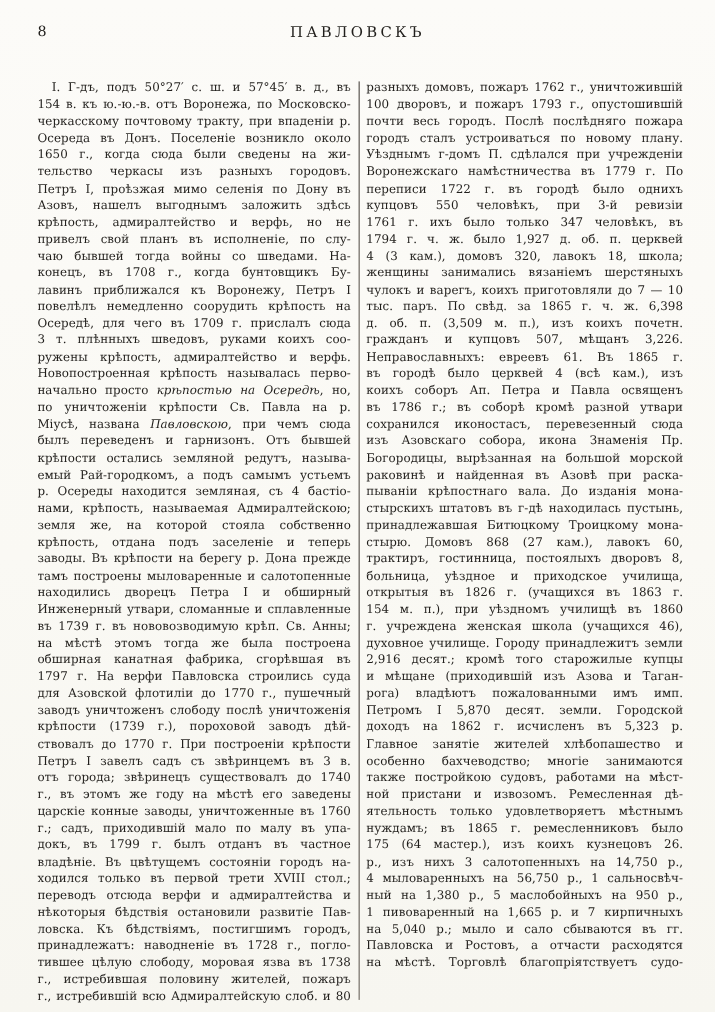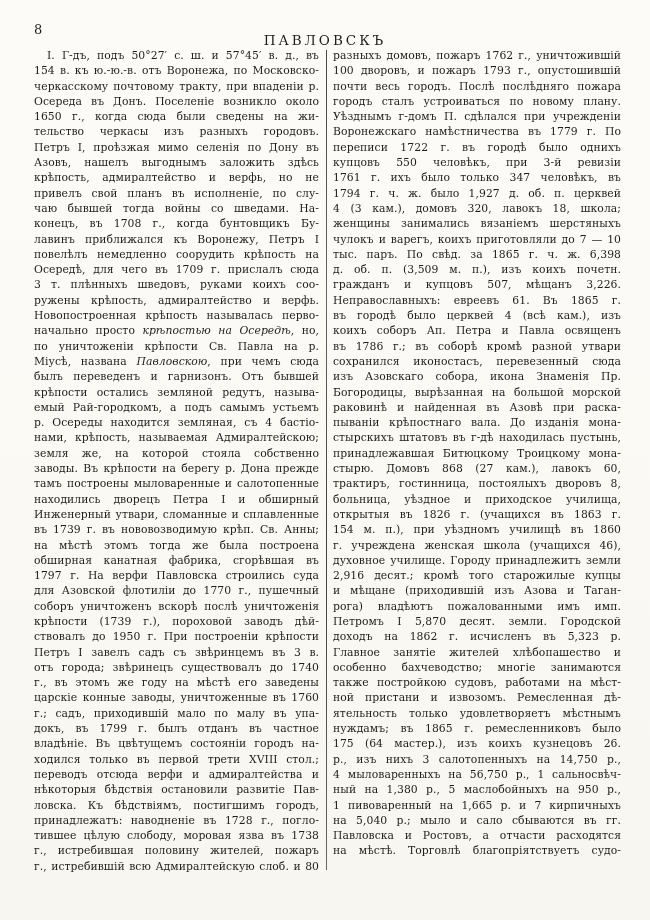--- a/index.html
+++ b/index.html
@@ -29,29 +29,29 @@
     position: absolute;
     left: 34px;
     top: 22px;
     font-size: 13px;
     line-height: 16px;
   }
   .running-title {
     position: absolute;
     left: 0;
     right: 0;
-    top: 32px;
+    top: 22px;
     text-align: center;
     font-size: 13.5px;
     line-height: 16px;
     letter-spacing: 3px;
   }
   .columns {
     display: flex;
-    margin-top: 8px;
+    margin-top: 32px;
     padding-left: 34px;
     padding-right: 19px;
     align-items: stretch;
   }
   .col {
     width: 285px;
     flex: 0 0 285px;
     font-size: 10.8px;
     line-height: 15.3px;
     letter-spacing: 0.05px;
@@ -110,32 +110,33 @@
         <div class="line">Новопостроенная крѣпость называлась перво-</div>
         <div class="line">начально просто <i>крѣпостью на Осередѣ</i>, но,</div>
         <div class="line">по уничтоженіи крѣпости Св. Павла на р.</div>
         <div class="line">Міусѣ, названа <i>Павловскою</i>, при чемъ сюда</div>
         <div class="line">былъ переведенъ и гарнизонъ. Отъ бывшей</div>
         <div class="line">крѣпости остались земляной редутъ, называ-</div>
         <div class="line">емый Рай-городкомъ, а подъ самымъ устьемъ</div>
         <div class="line">р. Осереды находится земляная, съ 4 бастіо-</div>
         <div class="line">нами, крѣпость, называемая Адмиралтейскою;</div>
         <div class="line">земля же, на которой стояла собственно</div>
+        <div class="line">крѣпость, отдана подъ заселеніе и теперь</div>
         <div class="line">заводы. Въ крѣпости на берегу р. Дона прежде</div>
         <div class="line">тамъ построены мыловаренные и салотопенные</div>
         <div class="line">находились дворецъ Петра I и обширный</div>
         <div class="line">Инженерный утвари, сломанные и сплавленные</div>
         <div class="line">въ 1739 г. въ нововозводимую крѣп. Св. Анны;</div>
         <div class="line">на мѣстѣ этомъ тогда же была построена</div>
         <div class="line">обширная канатная фабрика, сгорѣвшая въ</div>
         <div class="line">1797 г. На верфи Павловска строились суда</div>
         <div class="line">для Азовской флотиліи до 1770 г., пушечный</div>
-        <div class="line">соборъ уничтоженъ вскорѣ послѣ уничтоженія</div>
+        <div class="line">заводъ уничтоженъ слободу послѣ уничтоженія</div>
         <div class="line">крѣпости (1739 г.), пороховой заводъ дѣй-</div>
-        <div class="line">ствовалъ до 1950 г. При построеніи крѣпости</div>
+        <div class="line">ствовалъ до 1770 г. При построеніи крѣпости</div>
         <div class="line">Петръ I завелъ садъ съ звѣринцемъ въ 3 в.</div>
         <div class="line">отъ города; звѣринецъ существовалъ до 1740</div>
         <div class="line">г., въ этомъ же году на мѣстѣ его заведены</div>
         <div class="line">царскіе конные заводы, уничтоженные въ 1760</div>
         <div class="line">г.; садъ, приходившій мало по малу въ упа-</div>
         <div class="line">докъ, въ 1799 г. былъ отданъ въ частное</div>
         <div class="line">владѣніе. Въ цвѣтущемъ состояніи городъ на-</div>
         <div class="line">ходился только въ первой трети XVIII стол.;</div>
         <div class="line">переводъ отсюда верфи и адмиралтейства и</div>
         <div class="line">нѣкоторыя бѣдствія остановили развитіе Пав-</div>

